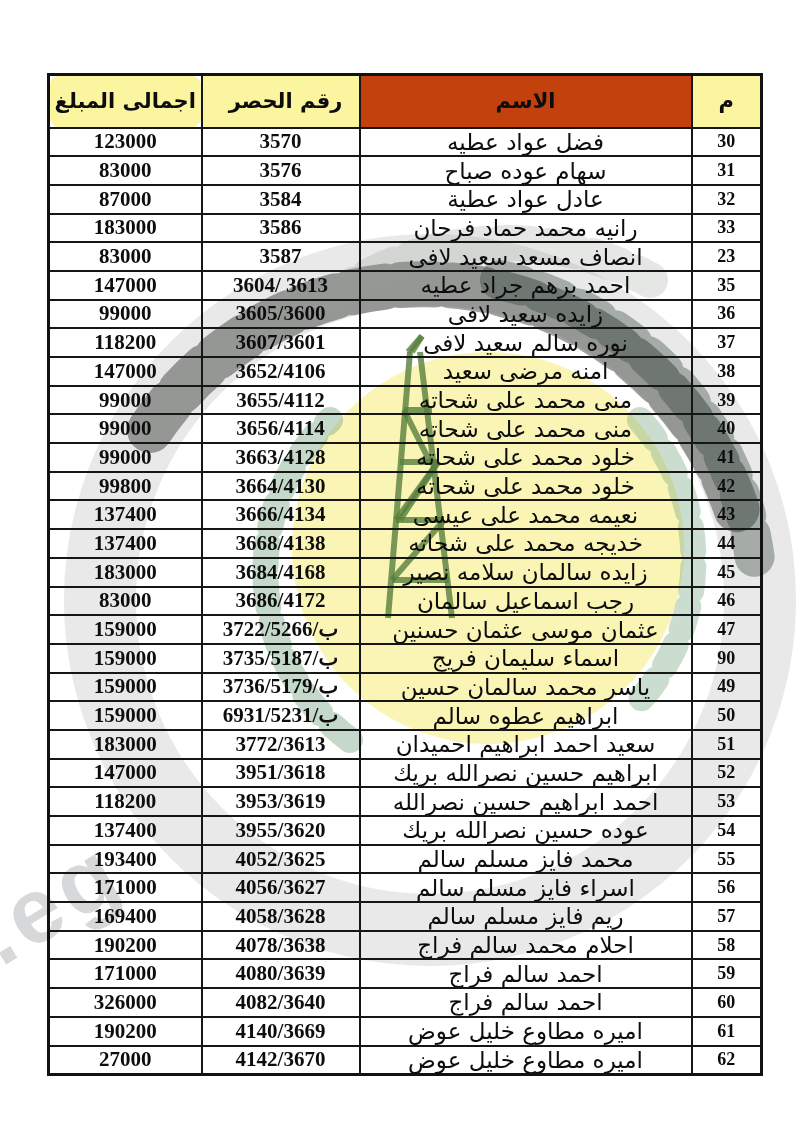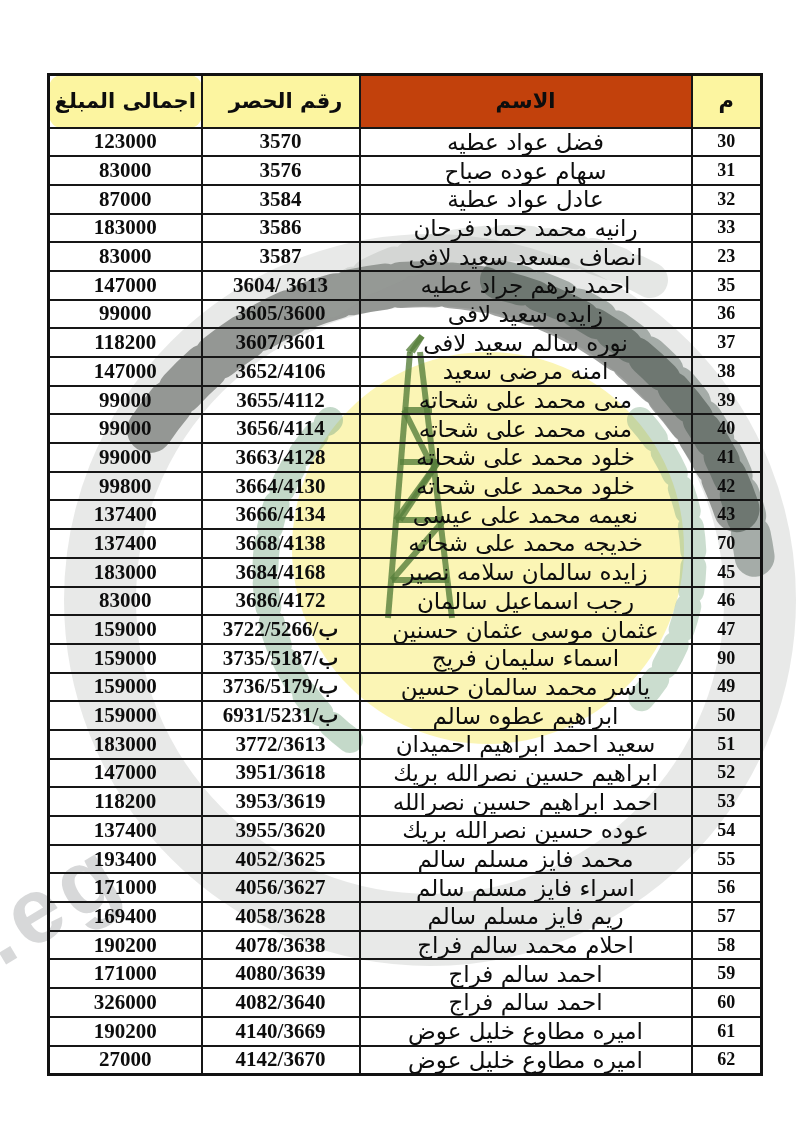--- a/index.html
+++ b/index.html
@@ -183,21 +183,21 @@
           <td class="hasr">3664/4130</td>
           <td class="amount">99800</td>
         </tr>
         <tr>
           <td class="idx">43</td>
           <td class="name">نعيمه محمد على عيسى</td>
           <td class="hasr">3666/4134</td>
           <td class="amount">137400</td>
         </tr>
         <tr>
-          <td class="idx">70</td>
+          <td class="idx">44</td>
           <td class="name">خديجه محمد على شحاته</td>
           <td class="hasr">3668/4138</td>
           <td class="amount">137400</td>
         </tr>
         <tr>
           <td class="idx">45</td>
           <td class="name">زايده سالمان سلامه نصير</td>
           <td class="hasr">3684/4168</td>
           <td class="amount">183000</td>
         </tr>

